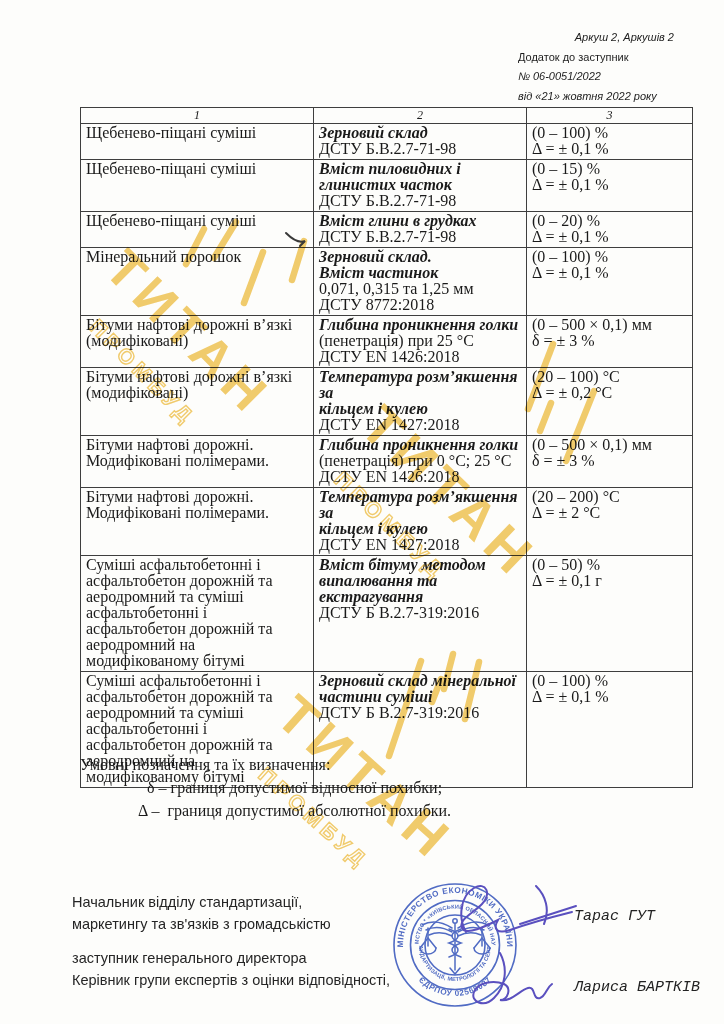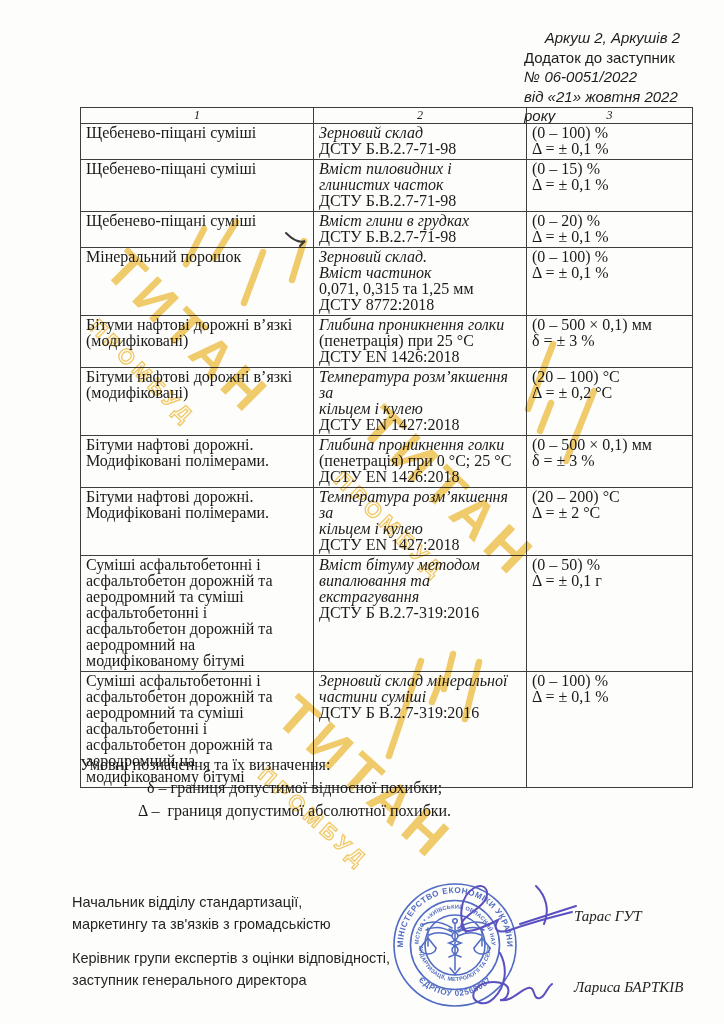--- a/index.html
+++ b/index.html
@@ -4,52 +4,52 @@
 <style>
   html,body { margin:0; padding:0; background:#9a9a9a; }
   .page {
     position:relative; width:724px; height:1024px; margin:0 auto;
     background:#fdfdfb; overflow:hidden;
     font-family:"Liberation Serif", serif; color:#1a1a1a;
   }
   
   .doc-header {
     position:absolute; top:28px; left:518px; width:156px;
-    font-family:"Liberation Sans", sans-serif; font-size:15px;
-    line-height:19.5px; color:#1d1d1d;margin-left:6px;
+    font-family:"Liberation Sans", sans-serif; font-size:11px;
+    line-height:19.5px; color:#1d1d1d;
   }
   .doc-header .l1 { text-align:right; font-style:italic; }
   .doc-header .l3, .doc-header .l4 { font-style:italic; }
   
   table.spec {
     position:absolute; top:107px; left:80px; width:612px;
     border-collapse:collapse; table-layout:fixed;
   }
   table.spec th, table.spec td {
     border:1px solid #3e3e3e; vertical-align:top;
     padding:1px 5px 2px 5px; font-size:16px; line-height:16px;
   }
   table.spec th {
     font-weight:normal; font-style:italic; text-align:center;
     font-size:12px; line-height:13px; padding:1px 0;
   }
-  td .m-bold { font-weight:normal; font-style:italic; }
+  td .m-bold { font-weight:bold; font-style:italic; }
   
   .legend { position:absolute; top:753px; left:80px; font-size:16px; line-height:23px; }
   .legend-item { margin-left:58px; white-space:pre-wrap;text-align:center; }
   
   .sig-title {
     position:absolute; left:72px; width:330px;
     font-family:"Liberation Sans", sans-serif; font-size:14.5px;
     line-height:22px; color:#252525;
   }
   .sig-title.t1 { top:891px; }
   .sig-title.t2 { top:947px; }
   .sig-name {
-    position:absolute; left:574px; font-family:Liberation Serif, serif;
+    position:absolute; left:574px; font-family:Liberation Mono, monospace;
     font-style:italic; font-size:15px; color:#222;
   }
   .sig-name.n1 { top:908px; }
   .sig-name.n2 { top:979px; }
   
   svg.overlay {
     position:absolute; inset:0; pointer-events:none;
     mix-blend-mode:multiply;
   }
   .wm-main { font-family:"Liberation Sans", sans-serif; font-weight:bold; letter-spacing:7px; }
@@ -219,22 +219,22 @@
     <div>Умовні позначення та їх визначення:</div>
     <div class="legend-item">δ – границя допустимої відносної похибки;</div>
     <div class="legend-item">Δ –  границя допустимої абсолютної похибки.</div>
   </div>
 
   <div class="sig-title t1">
     <div>Начальник відділу стандартизації,</div>
     <div>маркетингу та зв'язків з громадськістю</div>
   </div>
   <div class="sig-title t2">
+    <div>заступник генерального директора</div>
     <div>Керівник групи експертів з оцінки відповідності,</div>
-    <div>заступник генерального директора</div>
   </div>
   <div class="sig-name n1">Тарас ГУТ</div>
   <div class="sig-name n2">Лариса БАРТКІВ</div>
 
   <svg class="overlay" width="724" height="1024" viewBox="0 0 724 1024">
 
     <g opacity="0.82" transform="translate(132,242) rotate(45)">
       <text class="wm-main" font-size="52" x="0" y="42" fill="#f0c24f">ТИТАН</text>
       <text class="wm-sub" font-size="21" x="30" y="92" fill="none" stroke-width="1.4" stroke="#f0c24f">ПРОМБУД</text>
     </g>

